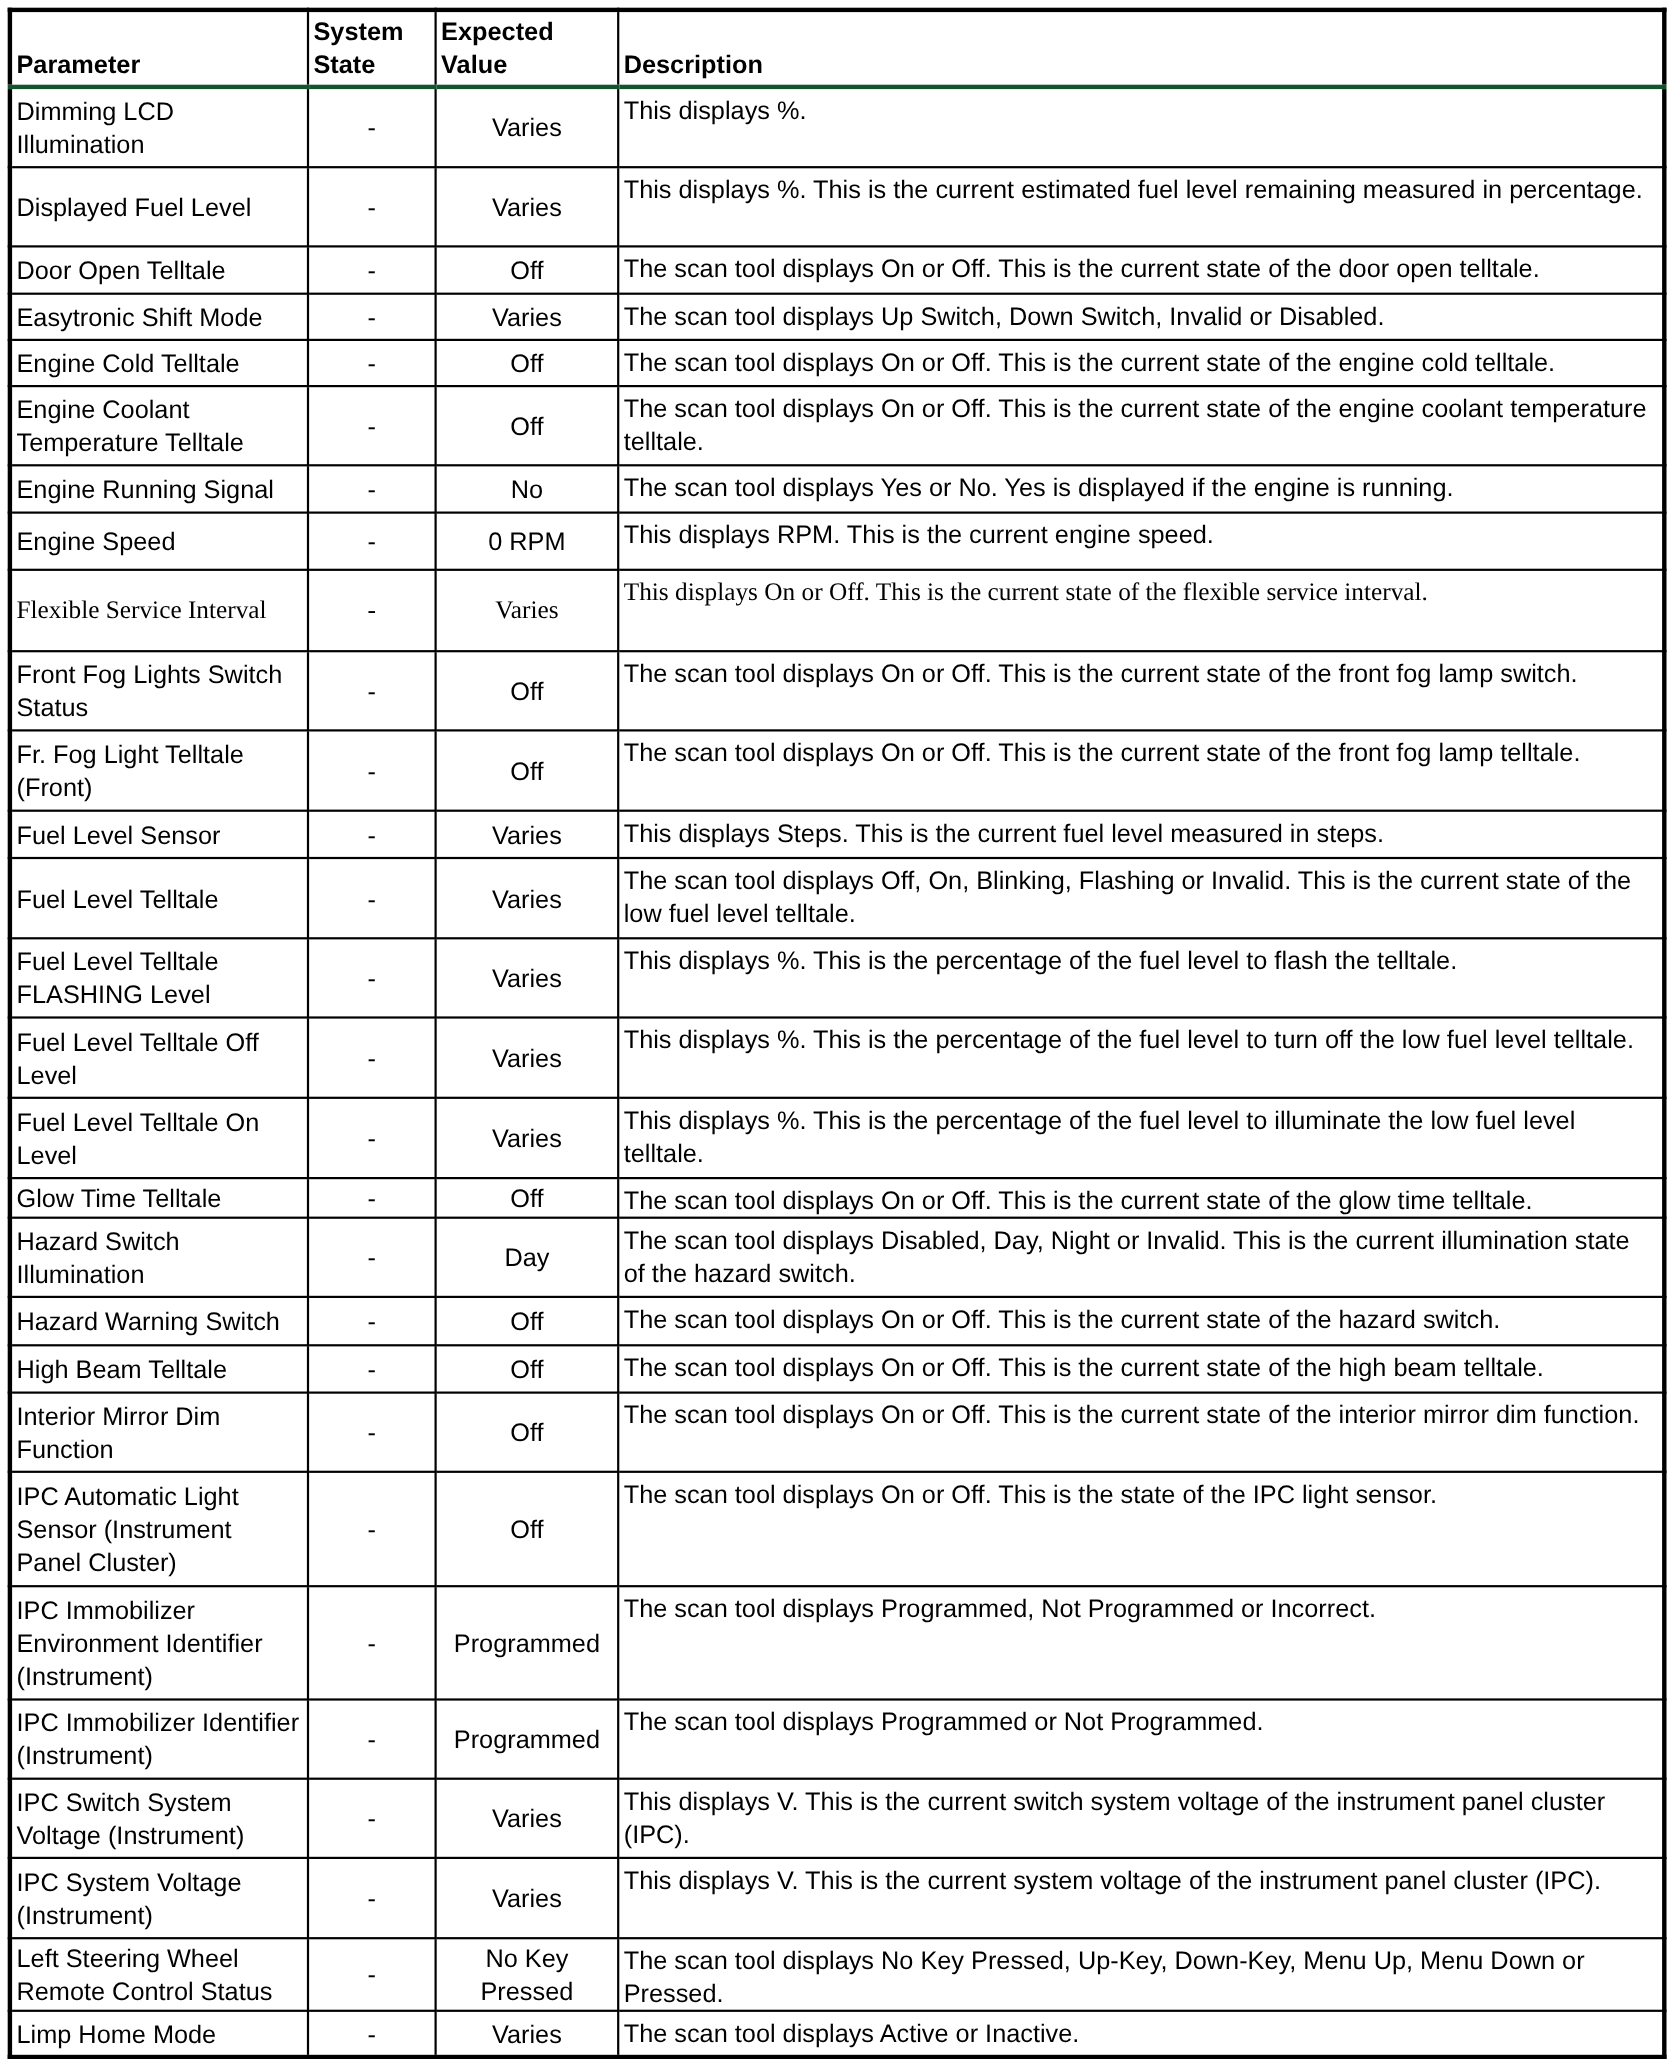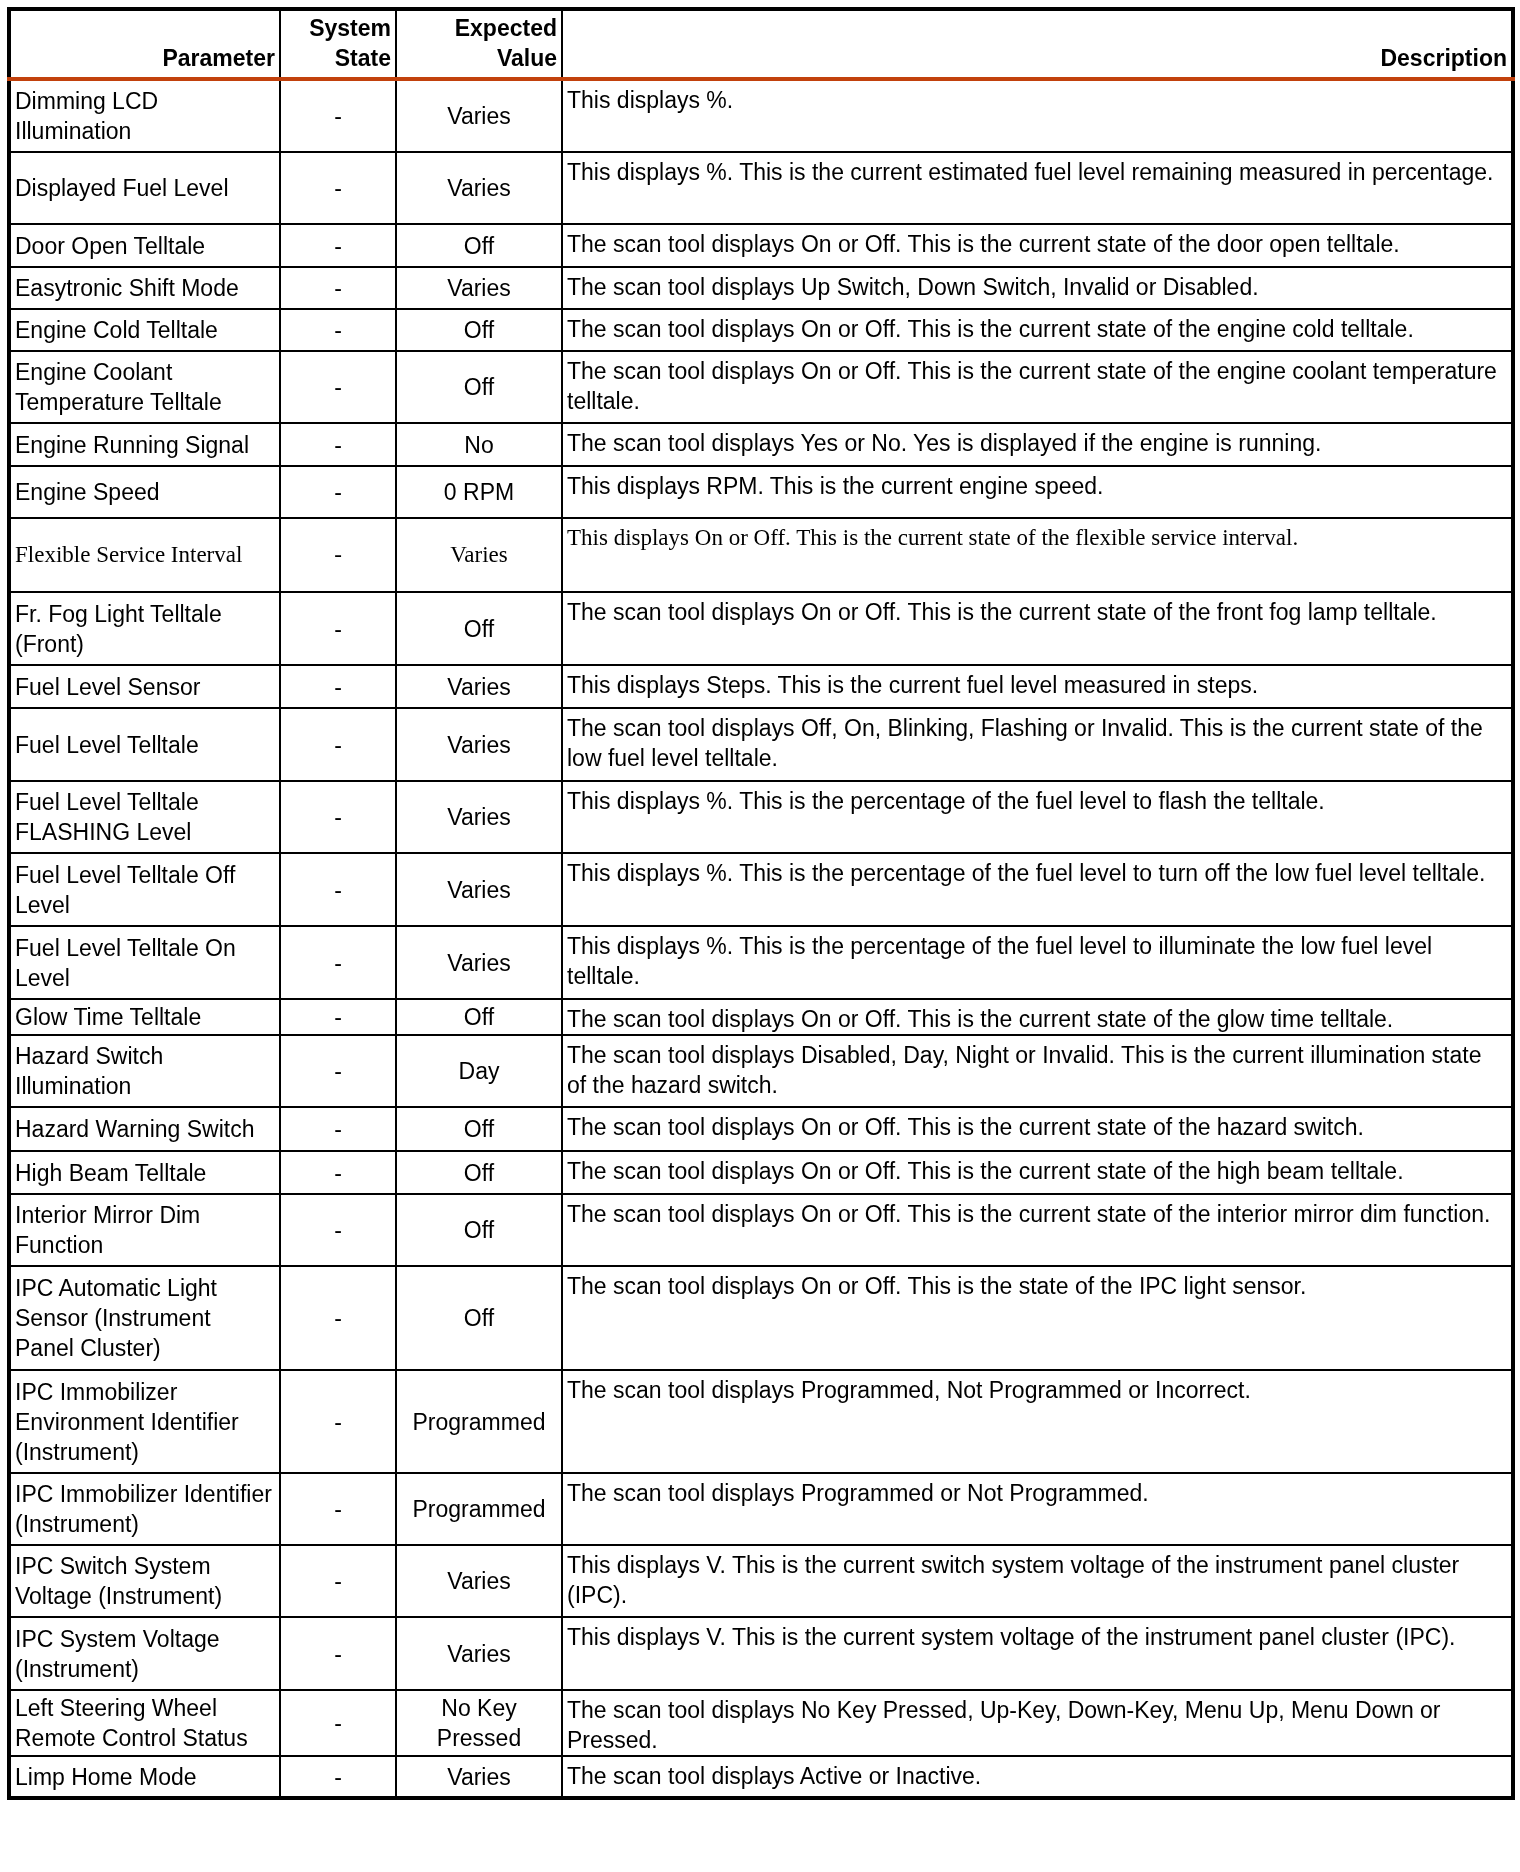--- a/index.html
+++ b/index.html
@@ -15,24 +15,24 @@
     table-layout: fixed;
   }
   .tbl th, .tbl td {
     border: 2px solid #000;
     padding: 0 4px;
     line-height: 30px;
     vertical-align: middle;
   }
   .tbl th {
     font-weight: bold;
-    text-align: right;
+    text-align: left;
     vertical-align: bottom;
     padding-bottom: 4px;
-    border-bottom: 4px solid #c2410c;
+    border-bottom: 4px solid #14532d;
     height: 62px;
   }
   .tbl td.param { text-align: left; }
   .tbl td.state, .tbl td.value { text-align: center; }
   .tbl td.desc { text-align: left; vertical-align: top; padding-top: 4px; }
   col.c1 { width: 271px; }
   col.c2 { width: 116px; }
   col.c3 { width: 166px; }
   col.c4 { width: auto; }
 </style>
@@ -102,20 +102,26 @@
         <td class="state">-</td>
         <td class="value">0 RPM</td>
         <td class="desc">This displays RPM. This is the current engine speed.</td>
       </tr>
       <tr style="height: 74px; font-family: Liberation Serif, serif;">
         <td class="param">Flexible Service Interval</td>
         <td class="state">-</td>
         <td class="value">Varies</td>
         <td class="desc">This displays On or Off. This is the current state of the flexible service interval.</td>
       </tr>
+      <tr style="height: 72px;">
+        <td class="param">Front Fog Lights Switch Status</td>
+        <td class="state">-</td>
+        <td class="value">Off</td>
+        <td class="desc">The scan tool displays On or Off. This is the current state of the front fog lamp switch.</td>
+      </tr>
       <tr style="height: 73px;">
         <td class="param">Fr. Fog Light Telltale (Front)</td>
         <td class="state">-</td>
         <td class="value">Off</td>
         <td class="desc">The scan tool displays On or Off. This is the current state of the front fog lamp telltale.</td>
       </tr>
       <tr style="height: 43px; margin-top: 47px;">
         <td class="param">Fuel Level Sensor</td>
         <td class="state">-</td>
         <td class="value">Varies</td>

